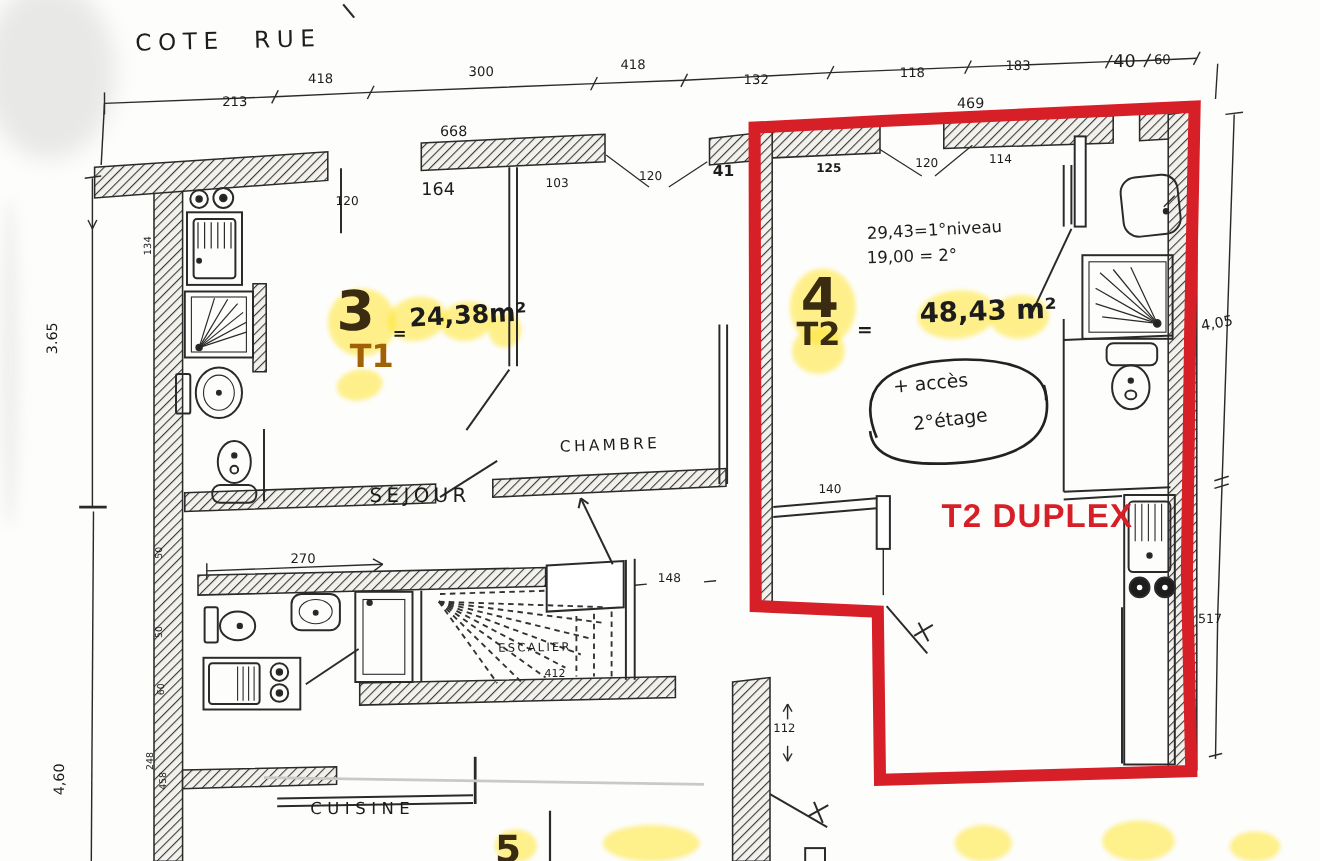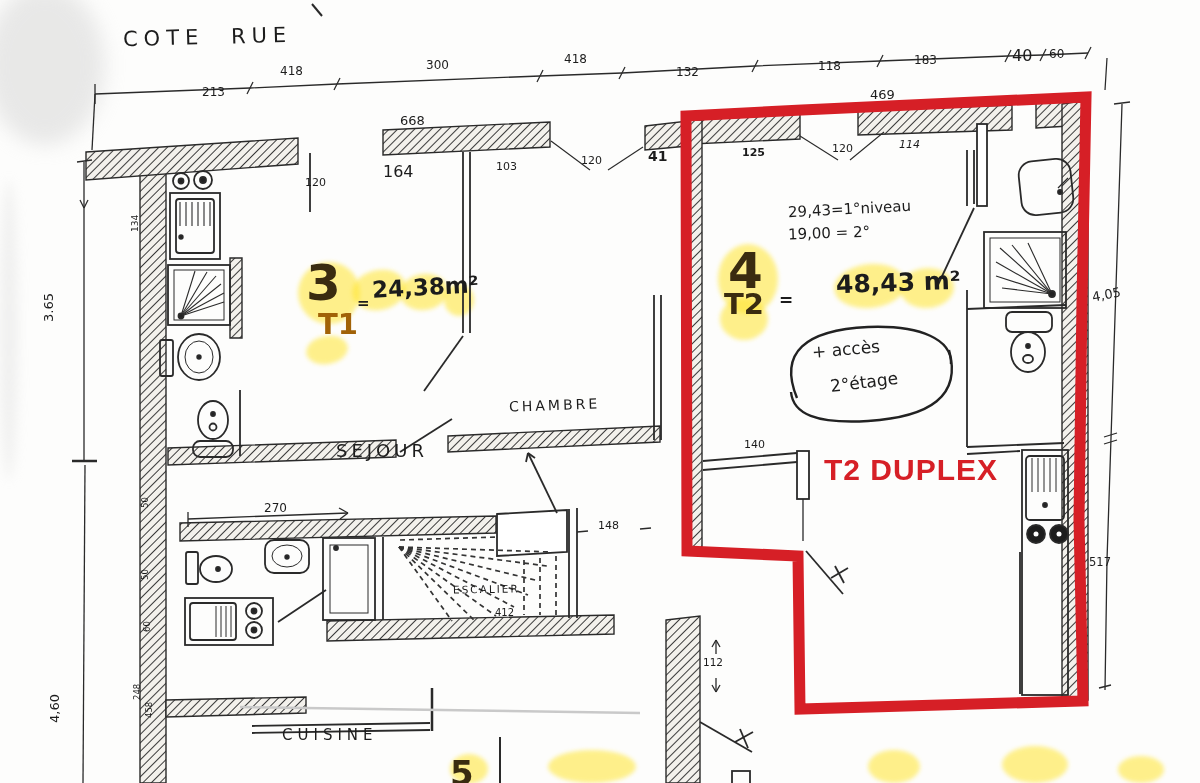--- a/index.html
+++ b/index.html
@@ -9,21 +9,21 @@
   }
   #plan svg{position:absolute;left:0;top:0;z-index:2;}
   .smudge{position:absolute;z-index:1;border-radius:50%;}
   .hl{position:absolute;z-index:1;background:#ffe52e;opacity:.55;border-radius:50%;filter:blur(2px);}
   .lbl{
     position:absolute;z-index:3;white-space:nowrap;color:#1c1c1c;
     font-family:"DejaVu Sans",sans-serif;line-height:1;
   }
   .r90{transform:rotate(-90deg);transform-origin:left top;}
   .bold{font-weight:bold;}
-  .red{color:#d61f26;}
+  .red{color:#d61f26;margin-left:32px;}
   .logo{position:absolute;left:1050px;top:688px;width:150px;height:95px;background:#fff;z-index:6;}
   .logo-box{position:absolute;left:8px;top:24px;width:136px;height:62px;background:#b6b6b6;}
   .logo-assoc{position:absolute;left:46px;top:10px;font-size:11.5px;color:#8f8f8f;z-index:2;}
   .logo-h{position:absolute;left:8px;top:-4px;font-size:56px;font-weight:bold;color:#3b3b3b;z-index:3;font-family:"Liberation Sans",sans-serif;}
   .logo-ugo{position:absolute;left:44px;top:20px;font-size:34px;font-weight:bold;color:#3a3a3a;letter-spacing:2px;z-index:3;font-family:"Liberation Sans",sans-serif;}
   .logo-sub{position:absolute;left:15px;top:56px;font-size:24px;color:#ffffff;letter-spacing:1px;z-index:3;font-family:"Liberation Sans",sans-serif;}
 </style>
 </head>
 <body>
 
@@ -310,21 +310,21 @@
   <span class="lbl" style="left:400px;top:114px;font-size:13px;">668</span>
   <span class="lbl" style="left:870px;top:88px;font-size:13px;">469</span>
 
   <span class="lbl" style="left:305px;top:177px;font-size:11px;">120</span>
   <span class="lbl" style="left:383px;top:164px;font-size:16px;">164</span>
   <span class="lbl" style="left:496px;top:161px;font-size:11px;">103</span>
   <span class="lbl" style="left:581px;top:155px;font-size:11px;">120</span>
   <span class="lbl" style="left:648px;top:149px;font-size:14px;font-weight:bold;">41</span>
   <span class="lbl" style="left:742px;top:147px;font-size:11px;font-weight:bold;">125</span>
   <span class="lbl" style="left:832px;top:143px;font-size:11px;">120</span>
-  <span class="lbl" style="left:899px;top:139px;font-size:11px;font-style:italic;">114</span>
+  <span class="lbl" style="left:899px;top:139px;font-size:11px;">114</span>
 
   <span class="lbl" style="left:744px;top:439px;font-size:11px;">140</span>
   <span class="lbl" style="left:264px;top:502px;font-size:12px;">270</span>
   <span class="lbl" style="left:598px;top:520px;font-size:11px;">148</span>
   <span class="lbl" style="left:495px;top:608px;font-size:10px;">412</span>
   <span class="lbl" style="left:703px;top:657px;font-size:10.5px;">112</span>
 
   <span class="lbl r90" style="left:42px;top:322px;font-size:13px;">3.65</span>
   <span class="lbl r90" style="left:48px;top:723px;font-size:13px;">4,60</span>
   <span class="lbl r90" style="left:131px;top:232px;font-size:9px;">134</span>

